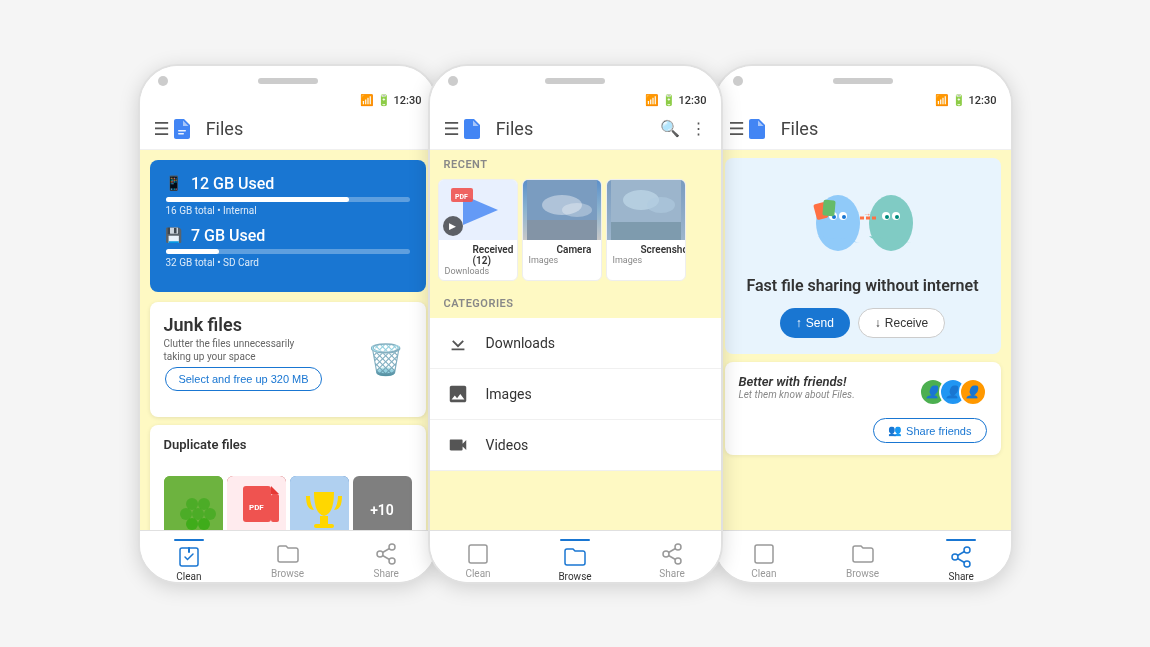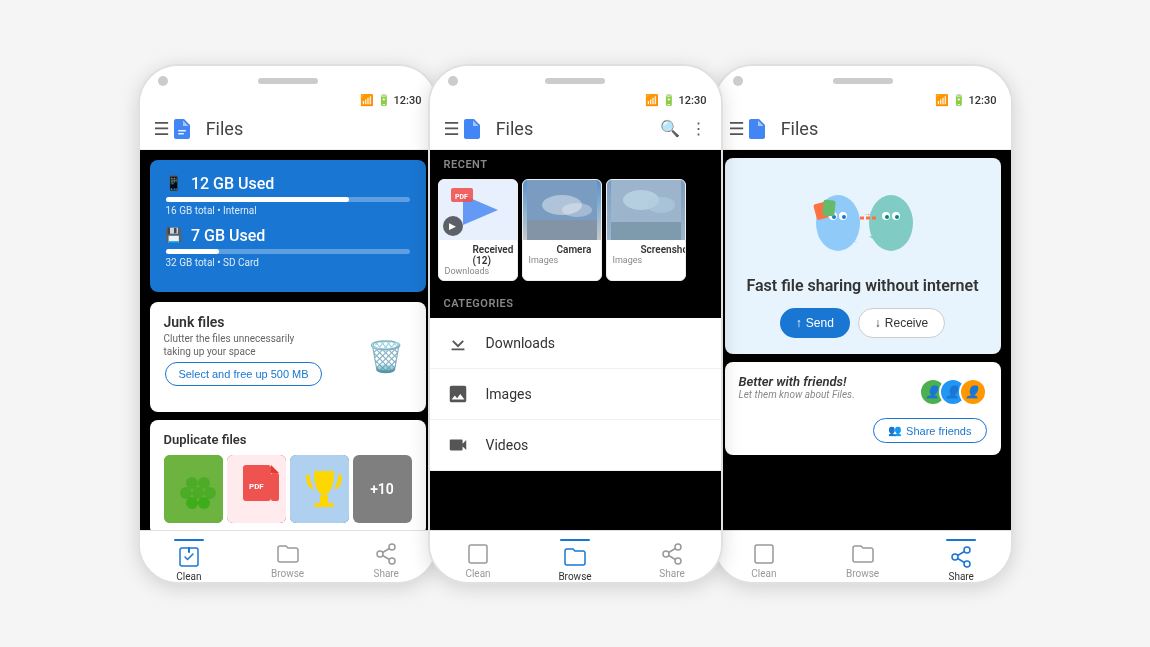--- a/index.html
+++ b/index.html
@@ -110,21 +110,21 @@
     }
     .action-icon {
       font-size: 16px;
       color: #555;
       cursor: pointer;
     }
 
     
     .phone-content {
       overflow: hidden;
-      background: #000000;
+      background: #fef9c3;
     }
     .phone-left .phone-content, .phone-right .phone-content {
       height: calc(520px - 80px - 60px);
     }
     .phone-center .phone-content {
       height: calc(520px - 80px - 60px);
     }
 
     
     .storage-card {
@@ -174,21 +174,21 @@
       margin: 8px 10px;
       border-radius: 8px;
       padding: 12px 14px;
       display: flex;
       align-items: center;
       justify-content: space-between;
       box-shadow: 0 1px 4px rgba(0,0,0,0.1);
     }
     .junk-info {}
     .junk-title {
-      font-size: 14px;
+      font-size: 18px;
       font-weight: 600;
       color: #333;
     }
     .junk-desc {
       font-size: 10px;
       color: #666;
       margin-top: 2px;
       max-width: 160px;
       line-height: 1.3;
     }
@@ -221,21 +221,21 @@
       background: white;
       margin: 8px 10px;
       border-radius: 8px;
       padding: 12px 14px;
       box-shadow: 0 1px 4px rgba(0,0,0,0.1);
     }
     .section-title {
       font-size: 13px;
       font-weight: 600;
       color: #333;
-      margin-bottom: 8px;
+      margin-bottom: 24px;
     }
     .dup-thumbnails {
       display: flex;
       gap: 4px;
     }
     .dup-thumb {
       width: 68px;
       height: 68px;
       border-radius: 6px;
       overflow: hidden;
@@ -557,21 +557,21 @@
           </div>
           <div class="storage-sub">32 GB total • SD Card</div>
         </div>
       </div>
 
       <div class="junk-card">
         <div class="junk-info">
           <div class="junk-title">Junk files</div>
           <div class="junk-desc">Clutter the files unnecessarily taking up your space</div>
           <div class="select-btn-wrapper">
-            <button class="select-btn">Select and free up 500 MB</button>
+            <button class="select-btn">Select and free up 320 MB</button>
           </div>
         </div>
         <div class="junk-icon-area">
           <span class="junk-emoji">🗑️</span>
         </div>
       </div>
 
       <div class="duplicate-section">
         <div class="section-title">Duplicate files</div>
         <div class="dup-thumbnails">

